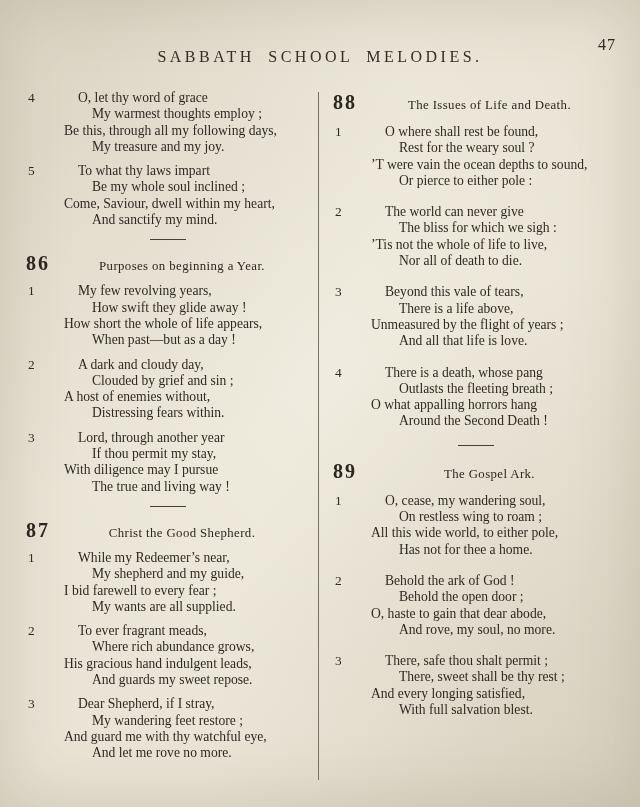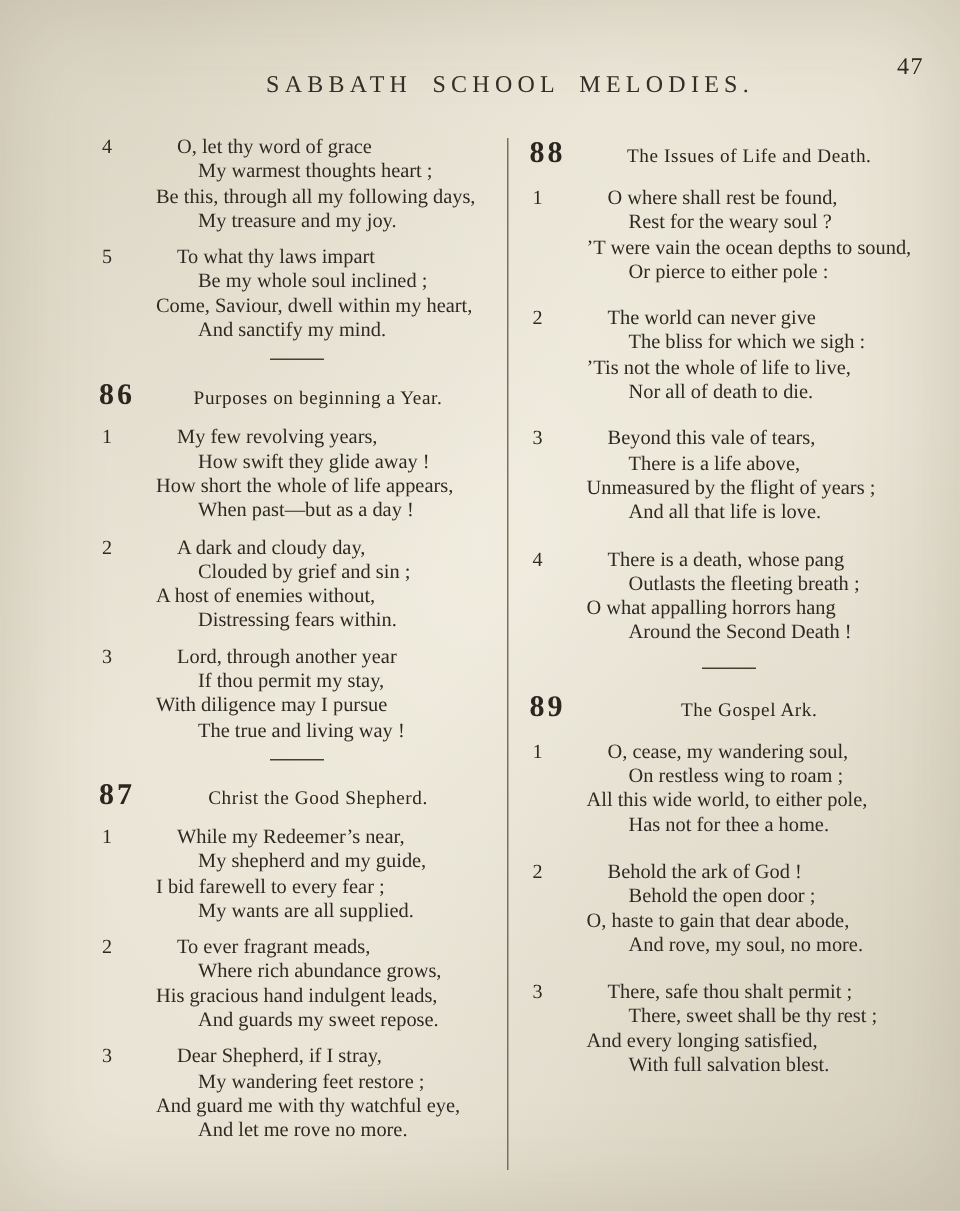--- a/index.html
+++ b/index.html
@@ -15,21 +15,20 @@
     overflow: hidden;
     box-sizing: border-box;
     color: #2e2a23;
     font-family: "Liberation Serif", serif;
     background:
       radial-gradient(ellipse at 12% 6%, rgba(115,98,68,0.10), transparent 42%),
       radial-gradient(ellipse at 92% 96%, rgba(105,88,58,0.13), transparent 46%),
       radial-gradient(ellipse at 50% 45%, rgba(255,253,244,0.30), transparent 72%),
       #e9e4d5;
     box-shadow: inset 0 0 70px rgba(104,88,60,0.22);
-    padding-left: 40px;
   }
   .header {
     position: relative;
     padding-top: 48px;
     text-align: center;
     height: 26px;
   }
   .header-title {
     display: inline-block;
     font-size: 16px;
@@ -114,21 +113,21 @@
 <div class="page">
   <div class="header">
     <span class="header-title">SABBATH SCHOOL MELODIES.</span>
     <span class="page-number">47</span>
   </div>
   <div class="columns">
     <div class="column left">
         <div class="verse">
           <span class="vnum">4</span>
           <div class="line ind1">O, let thy word of grace</div>
-          <div class="line ind2">My warmest thoughts heart ;</div>
+          <div class="line ind2">My warmest thoughts employ ;</div>
           <div class="line ind0">Be this, through all my following days,</div>
           <div class="line ind2">My treasure and my joy.</div>
         </div>
         <div class="verse">
           <span class="vnum">5</span>
           <div class="line ind1">To what thy laws impart</div>
           <div class="line ind2">Be my whole soul inclined ;</div>
           <div class="line ind0">Come, Saviour, dwell within my heart,</div>
           <div class="line ind2">And sanctify my mind.</div>
         </div>

